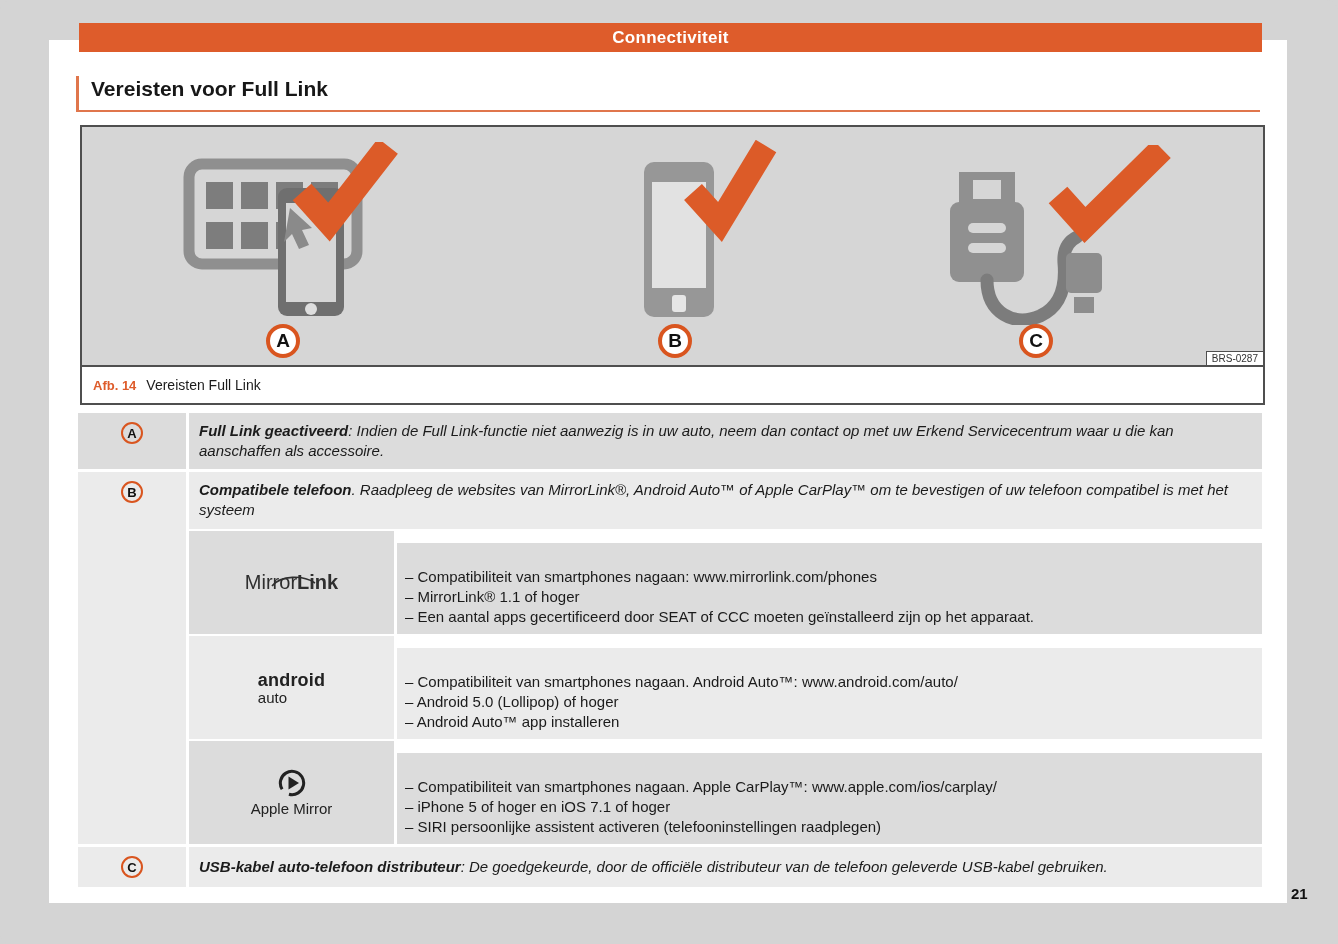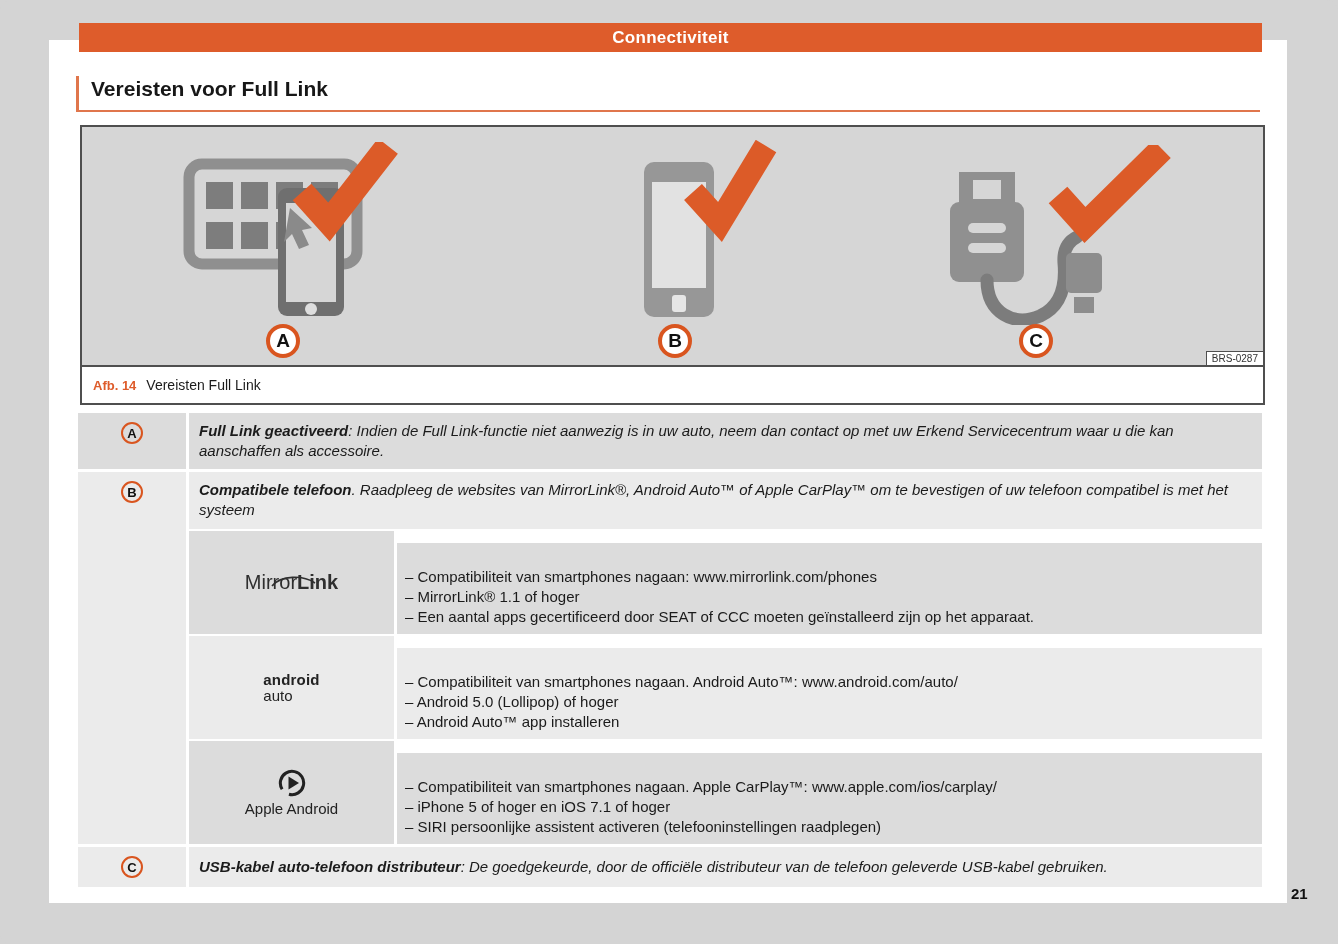--- a/index.html
+++ b/index.html
@@ -54,21 +54,21 @@
   .sub-mirror .cell{min-height:70px;}
   .sub-android .cell{min-height:73px;}
   .sub-carplay .cell{min-height:73px;}
 
   
   .ml-logo{position:relative;font-size:20px;color:#2f2f2f;white-space:nowrap;}
   .ml-logo .lt{font-weight:400;}
   .ml-logo .bd{font-weight:700;}
   .ml-logo svg{position:absolute;left:26px;top:3px;}
   .aa-logo{display:inline-block;line-height:1;color:#222;text-align:left;}
-  .aa-logo .l1{font-size:15px;font-weight:700;letter-spacing:.2px;display:block;}
+  .aa-logo .l1{font-size:18px;font-weight:700;letter-spacing:.2px;display:block;}
   .aa-logo .l2{font-size:15px;font-weight:400;display:block;margin-top:1px;}
   .cp-logo{display:flex;flex-direction:column;align-items:center;color:#222;}
   .cp-logo .cap{font-size:15px;margin-top:3px;}
 
   .pagenum{position:absolute;left:1291px;top:885px;font-size:15px;font-weight:bold;color:#111;}
 </style>
 </head>
 <body>
 
 <div class="stage">
@@ -192,21 +192,21 @@
           </div>
         </div>
 
         <div class="subrow sub-carplay">
           <div class="cell logo-cell dark">
             <div class="cp-logo">
               <svg width="28" height="28" viewBox="0 0 24 24">
                 <circle cx="12" cy="12" r="10" fill="none" stroke="#222" stroke-width="2.6" stroke-dasharray="55 8" transform="rotate(148 12 12)"></circle>
                 <polygon points="9,6.5 9,17.5 18,12" fill="#222"></polygon>
               </svg>
-              <span class="cap">Apple Android</span>
+              <span class="cap">Apple Mirror</span>
             </div>
           </div>
           <div class="cell text-cell dark bullets">
             <div>– Compatibiliteit van smartphones nagaan. Apple CarPlay™: www.apple.com/ios/carplay/</div>
             <div>– iPhone 5 of hoger en iOS 7.1 of hoger</div>
             <div>– SIRI persoonlijke assistent activeren (telefooninstellingen raadplegen)</div>
           </div>
         </div>
       </div>
     </div>

